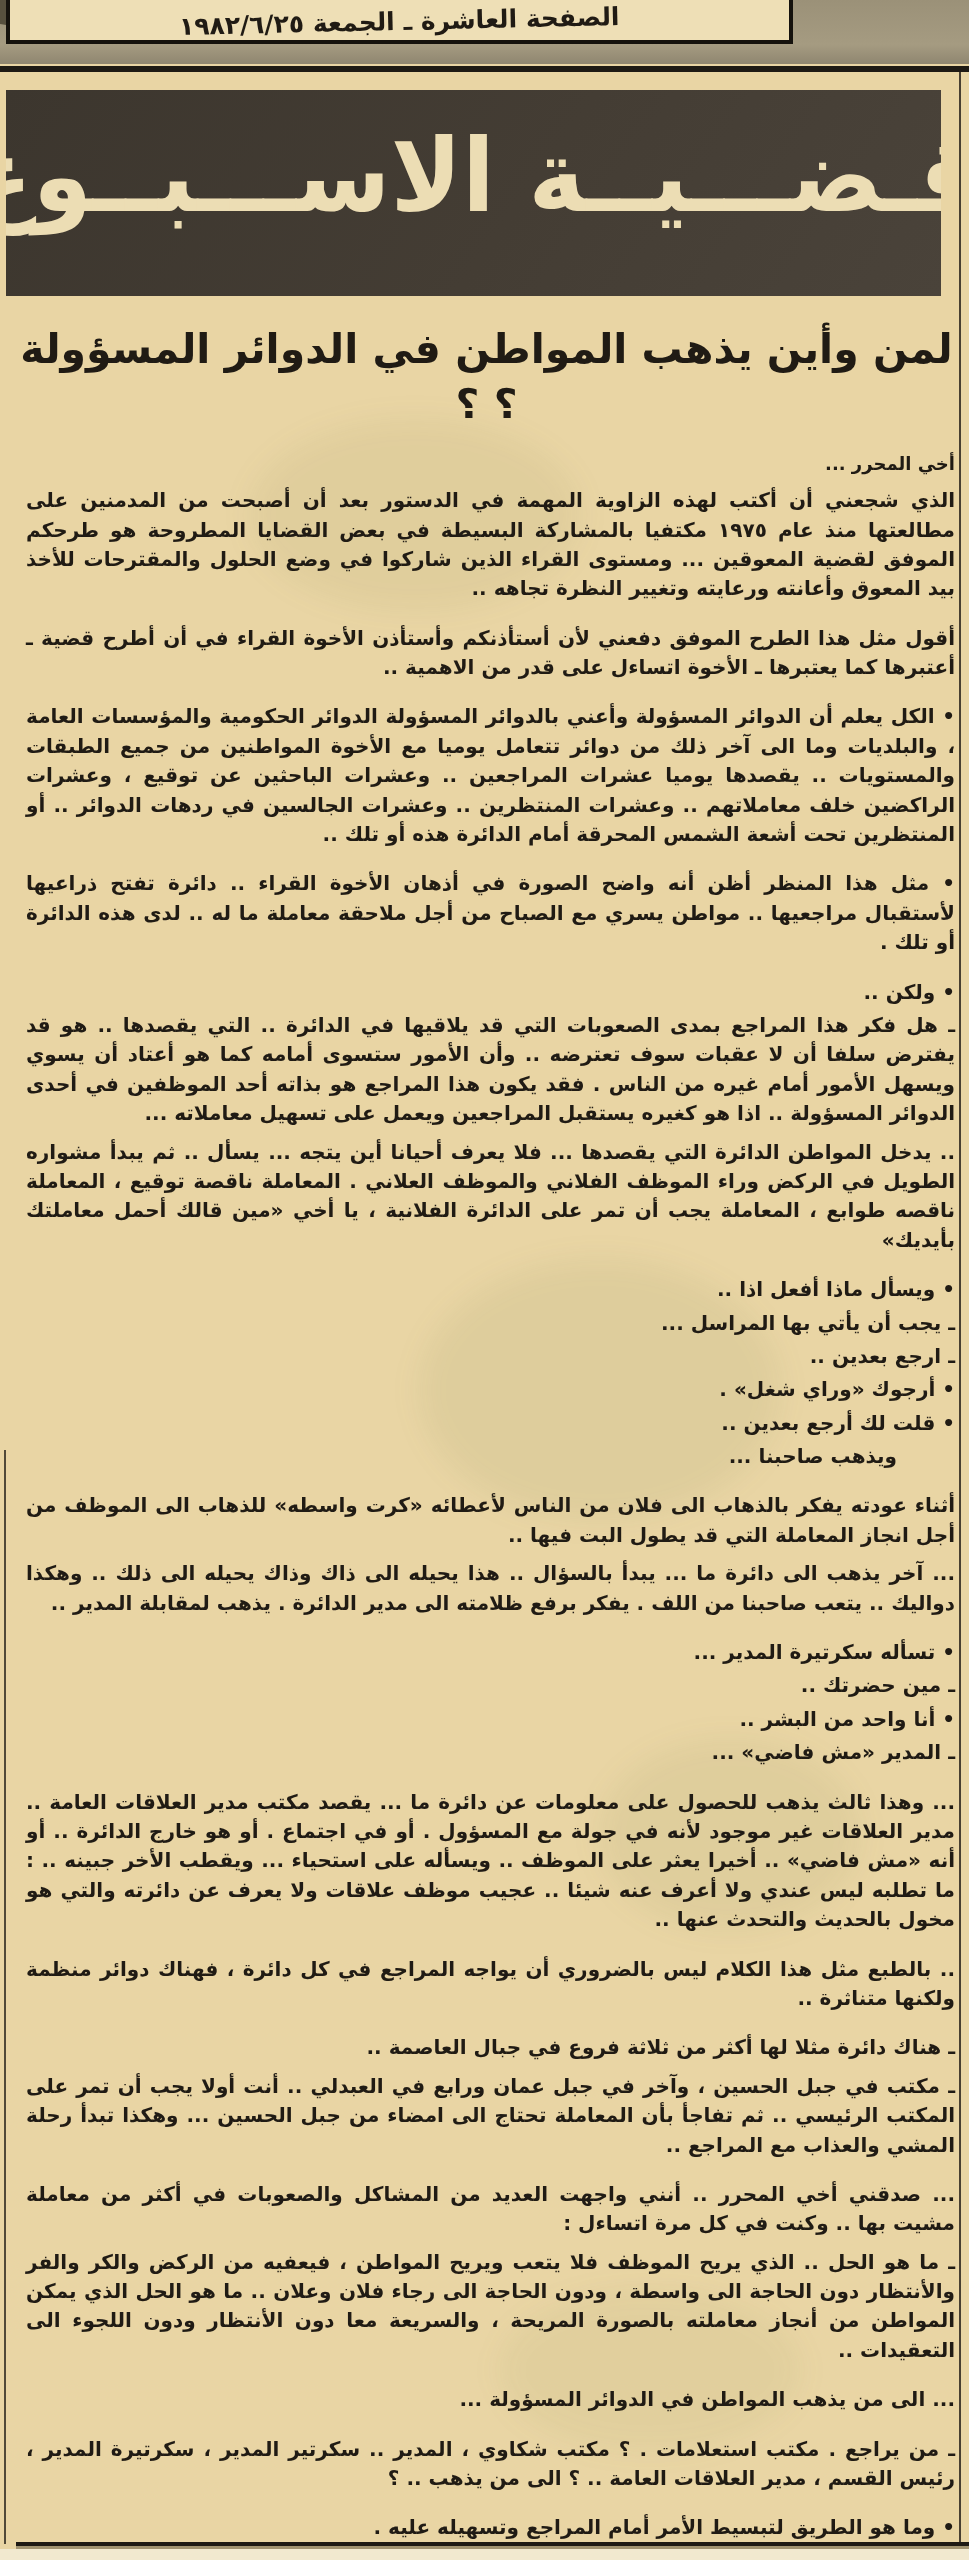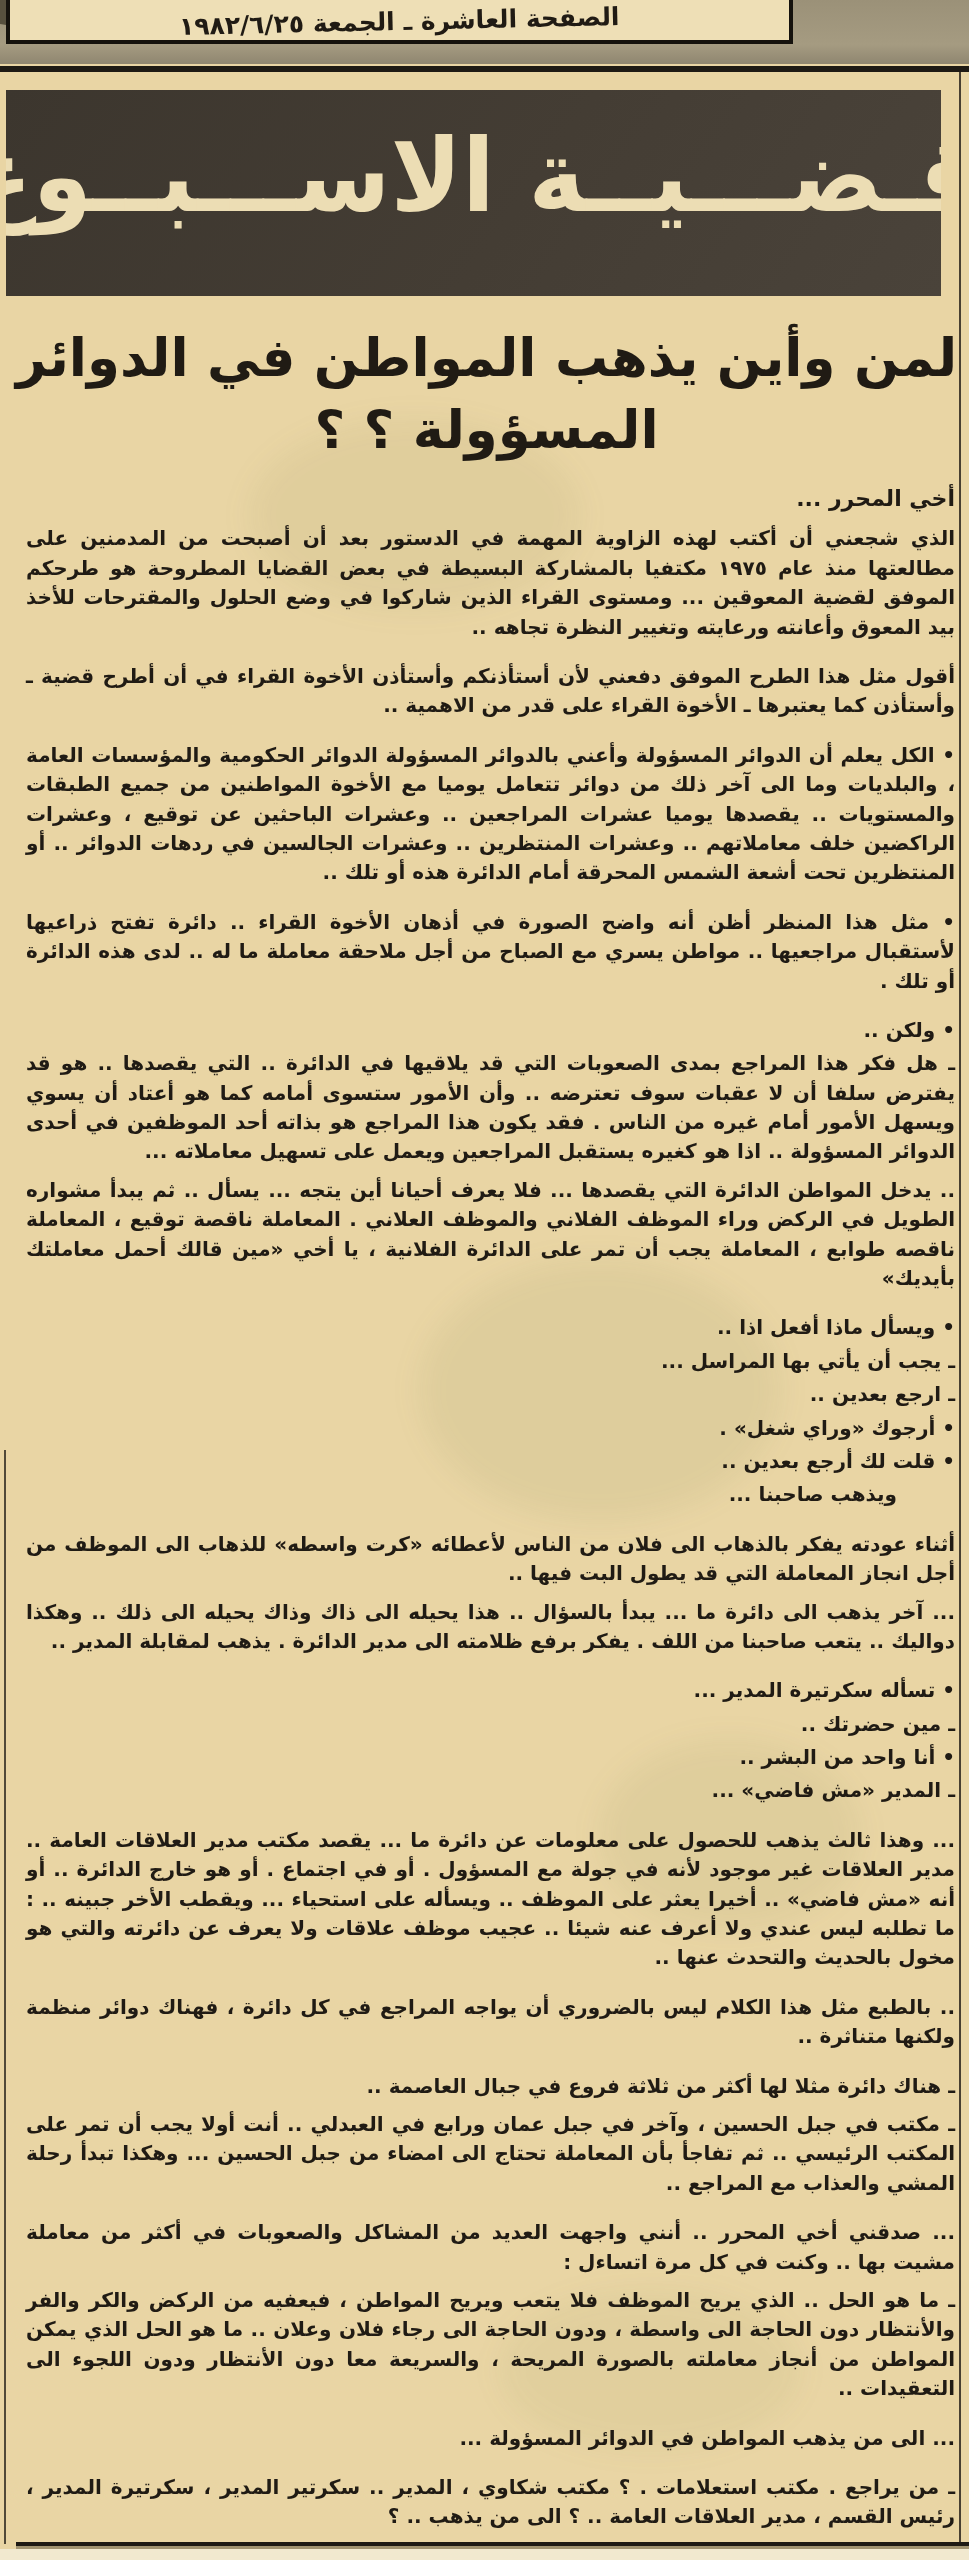--- a/index.html
+++ b/index.html
@@ -59,37 +59,37 @@
     margin-top:22px;
     font-size:96px;line-height:1.35;font-weight:bold;
     color:var(--banner-text,#ecddb4);
     white-space:nowrap;
     transform:scaleY(1.05);
   }
   
   .headline{
     position:relative;z-index:1;
     margin:26px 10px 10px 14px;
-    font-size:53px;line-height:1.35;font-weight:bold;
+    font-size:41px;line-height:1.35;font-weight:bold;
     text-align:center;
     letter-spacing:0;
   }
   
   .body{
     position:relative;z-index:1;
     padding:8px 14px 0 26px;
     font-size:20px;font-weight:bold;
     line-height:1.47;
   }
   .para{margin:0 0 9px;}
   .para.normal{text-align:justify;text-align-last:right;}
   .para.dialog{margin-bottom:4px;}
   .para.gap{margin-top:20px;}
   .para.indent{padding-right:58px;}
-  .para.salutation{text-align:right;font-size:22px;}
+  .para.salutation{text-align:right;font-size:18px;}
   
   .right-rule{position:absolute;top:72px;bottom:16px;right:8px;width:2px;background:#2b251d;opacity:.85;z-index:1;}
   .left-rule{position:absolute;top:1450px;bottom:16px;left:4px;width:2px;background:#2b251d;opacity:.8;z-index:1;}
   .bottom-rule{position:absolute;left:16px;right:0;bottom:14px;height:4px;background:var(--rule,#1e1a14);z-index:2;box-shadow:0 3px 0 rgba(30,26,20,.35);}
   .paper-edge{position:absolute;left:0;right:0;bottom:0;height:11px;background:#f2e9cf;z-index:1;}
   
   .stain{position:absolute;z-index:0;border-radius:50%;filter:blur(14px);pointer-events:none;}
   .s1{top:420px;left:250px;width:330px;height:190px;background:rgba(108,118,58,.07);}
   .s2{top:1260px;left:420px;width:360px;height:260px;background:rgba(108,118,58,.08);}
   .s3{top:1740px;left:600px;width:260px;height:190px;background:rgba(100,110,52,.07);}
@@ -116,21 +116,21 @@
 
   <div class="banner">
     <span class="banner-title">قـضـــيــة الاســـبــوع</span>
   </div>
 
   <h1 class="headline">لمن وأين يذهب المواطن في الدوائر المسؤولة ؟ ؟</h1>
 
   <div class="body">
       <p class="para salutation">أخي المحرر ...</p>
       <p class="para normal">الذي شجعني أن أكتب لهذه الزاوية المهمة في الدستور بعد أن أصبحت من المدمنين على مطالعتها منذ عام ١٩٧٥ مكتفيا بالمشاركة البسيطة في بعض القضايا المطروحة هو طرحكم الموفق لقضية المعوقين ... ومستوى القراء الذين شاركوا في وضع الحلول والمقترحات للأخذ بيد المعوق وأعانته ورعايته وتغيير النظرة تجاهه ..</p>
-      <p class="para normal gap">أقول مثل هذا الطرح الموفق دفعني لأن أستأذنكم وأستأذن الأخوة القراء في أن أطرح قضية ـ وأستأذن كما يعتبرها ـ الأخوة القراء على قدر من الاهمية ..</p>
+      <p class="para normal gap">أقول مثل هذا الطرح الموفق دفعني لأن أستأذنكم وأستأذن الأخوة القراء في أن أطرح قضية ـ أعتبرها كما يعتبرها ـ الأخوة اتساءل على قدر من الاهمية ..</p>
       <p class="para normal gap">• الكل يعلم أن الدوائر المسؤولة وأعني بالدوائر المسؤولة الدوائر الحكومية والمؤسسات العامة ، والبلديات وما الى آخر ذلك من دوائر تتعامل يوميا مع الأخوة المواطنين من جميع الطبقات والمستويات .. يقصدها يوميا عشرات المراجعين .. وعشرات الباحثين عن توقيع ، وعشرات الراكضين خلف معاملاتهم .. وعشرات المنتظرين .. وعشرات الجالسين في ردهات الدوائر .. أو المنتظرين تحت أشعة الشمس المحرقة أمام الدائرة هذه أو تلك ..</p>
       <p class="para normal gap">• مثل هذا المنظر أظن أنه واضح الصورة في أذهان الأخوة القراء .. دائرة تفتح ذراعيها لأستقبال مراجعيها .. مواطن يسري مع الصباح من أجل ملاحقة معاملة ما له .. لدى هذه الدائرة أو تلك .</p>
       <p class="para dialog gap">• ولكن ..</p>
       <p class="para normal">ـ هل فكر هذا المراجع بمدى الصعوبات التي قد يلاقيها في الدائرة .. التي يقصدها .. هو قد يفترض سلفا أن لا عقبات سوف تعترضه .. وأن الأمور ستسوى أمامه كما هو أعتاد أن يسوي ويسهل الأمور أمام غيره من الناس . فقد يكون هذا المراجع هو بذاته أحد الموظفين في أحدى الدوائر المسؤولة .. اذا هو كغيره يستقبل المراجعين ويعمل على تسهيل معاملاته ...</p>
       <p class="para normal">.. يدخل المواطن الدائرة التي يقصدها ... فلا يعرف أحيانا أين يتجه ... يسأل .. ثم يبدأ مشواره الطويل في الركض وراء الموظف الفلاني والموظف العلاني . المعاملة ناقصة توقيع ، المعاملة ناقصه طوابع ، المعاملة يجب أن تمر على الدائرة الفلانية ، يا أخي «مين قالك أحمل معاملتك بأيديك»</p>
       <p class="para dialog gap">• ويسأل ماذا أفعل اذا ..</p>
       <p class="para dialog">ـ يجب أن يأتي بها المراسل ...</p>
       <p class="para dialog">ـ ارجع بعدين ..</p>
       <p class="para dialog">• أرجوك «وراي شغل» .</p>
       <p class="para dialog">• قلت لك أرجع بعدين ..</p>

